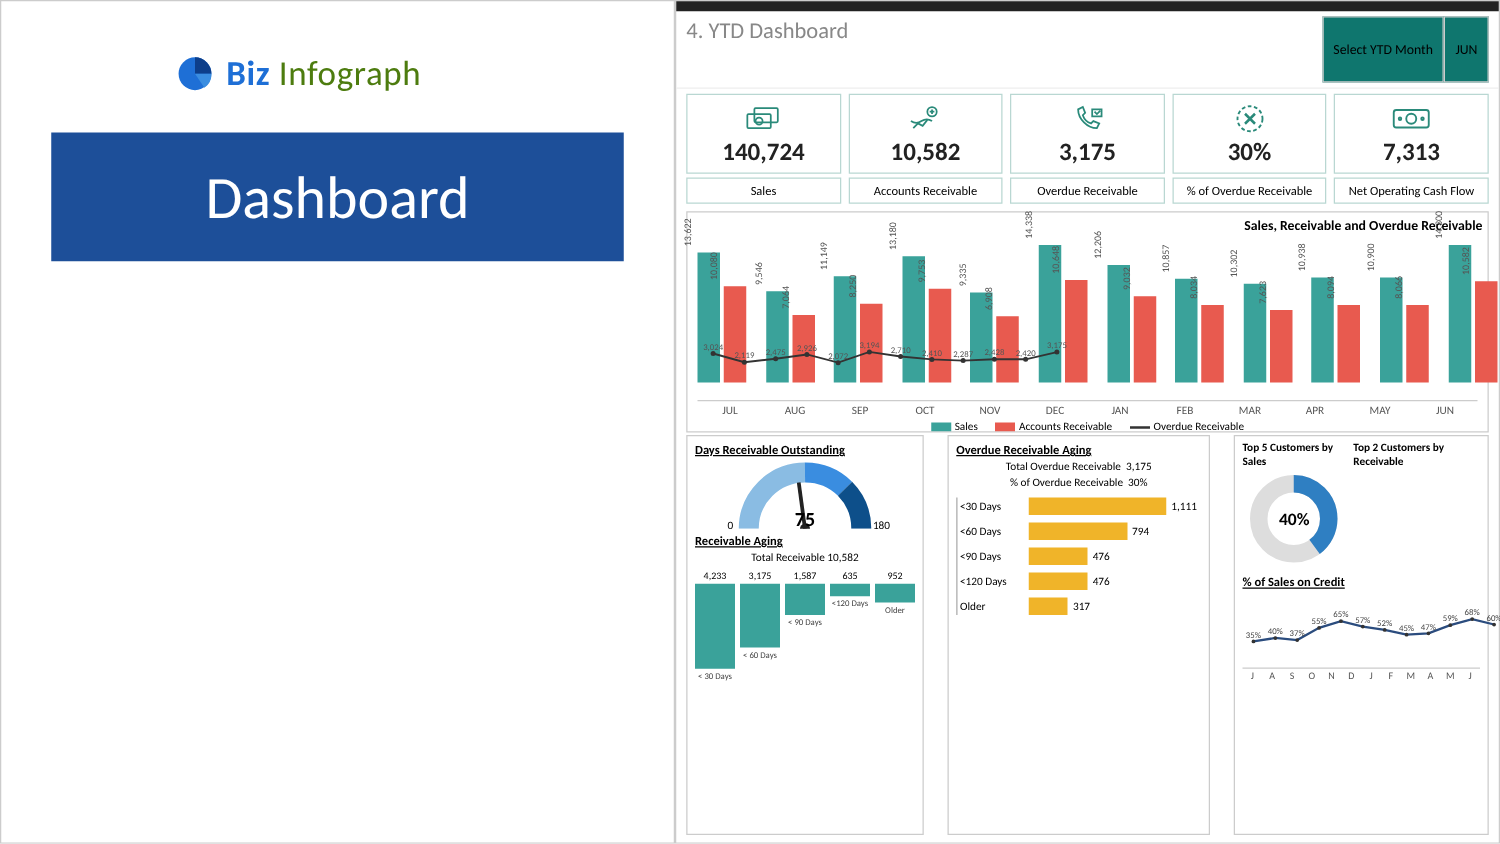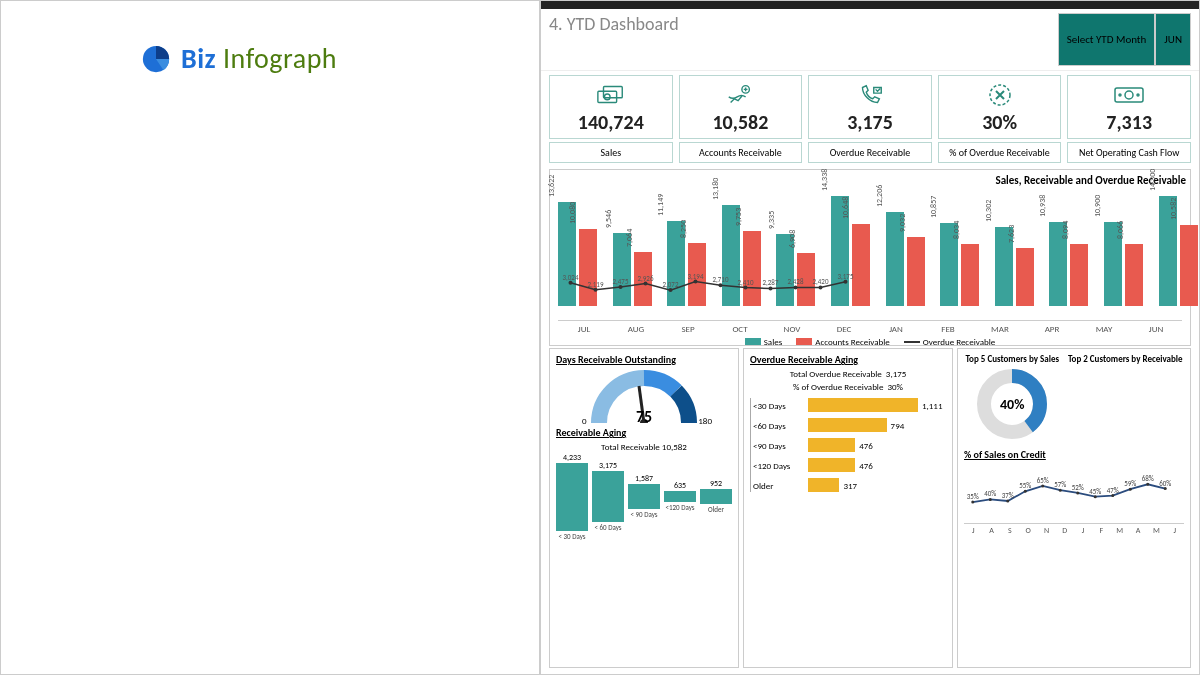--- a/index.html
+++ b/index.html
@@ -33,34 +33,34 @@
   .bar{width:18px;position:relative}
   .bar.s{background:#3aa29a}
   .bar.r{background:#e85a4f}
   .bar .bl{position:absolute;bottom:100%;left:50%;transform:translateX(-50%) rotate(-90deg) translateY(-50%);transform-origin:left;font-size:8px;color:#555;white-space:nowrap}
   .xax{display:flex;font-size:9px;color:#555;margin-top:14px;border-top:1px solid #ccc;padding-top:2px}
   .xax span{flex:1;text-align:center}
   .legend{display:flex;justify-content:center;gap:14px;font-size:9px;margin-top:2px}
   .lg{display:flex;align-items:center;gap:3px}
   .sw{width:16px;height:7px}
   .oline{position:absolute;left:0;right:0;z-index:3;pointer-events:none}
-  .row2{display:flex;gap:4px;margin:0 8px 6px 8px;flex:1}
+  .row2{display:flex;gap:19px;margin:0 8px 6px 8px;flex:1}
   .col{border:1px solid #ccc;padding:4px 6px}
   .colA{width:190px}
   .colB{width:210px}
   .colC{flex:1}
   .stitle{font-size:10px;font-weight:700;text-decoration:underline;margin-bottom:2px}
   .gauge-wrap{text-align:center;position:relative;height:58px}
   .gauge{width:110px;height:55px;position:relative;margin:0 auto;overflow:hidden}
   .gauge svg{width:110px;height:110px}
   .g0,.g180{position:absolute;bottom:0;font-size:9px}
   .g0{left:26px}.g180{right:20px}
   .gval{position:absolute;left:0;right:0;bottom:0;font-size:16px;font-weight:700}
   .sub{font-size:9px;text-align:center;margin:2px 0}
-  .mini-bars{display:flex;height:80px;align-items:center;gap:4px;margin-top:4px}
+  .mini-bars{display:flex;height:80px;align-items:flex-start;gap:4px;margin-top:4px}
   .mb{flex:1;display:flex;flex-direction:column;align-items:center}
   .mb .v{font-size:8px;margin-bottom:1px}
   .mb .b{width:100%;background:#3aa29a}
   .mb .x{font-size:7px;margin-top:1px;color:#444;text-align:center}
   .oa-row{display:flex;align-items:center;font-size:9px;margin:6px 0}
   .oa-row .lbl{width:55px}
   .oa-row .bar2{height:14px;background:#f0b429}
   .oa-row .v{margin-left:4px}
   .donuts{display:flex;gap:6px;justify-content:space-around}
   .donut-box{text-align:left;font-size:9px;font-weight:700}
@@ -79,20 +79,21 @@
 <div class="left">
   <div class="logo">
     <svg width="30" height="30" viewBox="0 0 32 32">
       <circle cx="16" cy="16" r="14" fill="#1e6fd6"></circle>
       <path d="M16 2 A14 14 0 0 1 30 16 L16 16 Z" fill="#0d3e8a"></path>
       <path d="M16 16 L30 16 A14 14 0 0 1 24 28 Z" fill="#3a8de0"></path>
     </svg>
     <span class="logo-txt"><b>Biz</b><span class="g"> Infograph</span></span>
   </div>
   <div class="title-stack">
+    <div class="t3">Dashboard</div>
   </div>
 </div>
 
 <div class="right">
   <div class="topbar"></div>
   <div class="hdr">
     <span class="hdr-title">4. YTD Dashboard</span>
     <div class="hdr-sel">
       <span>Select YTD Month</span>
       <span>JUN</span>

